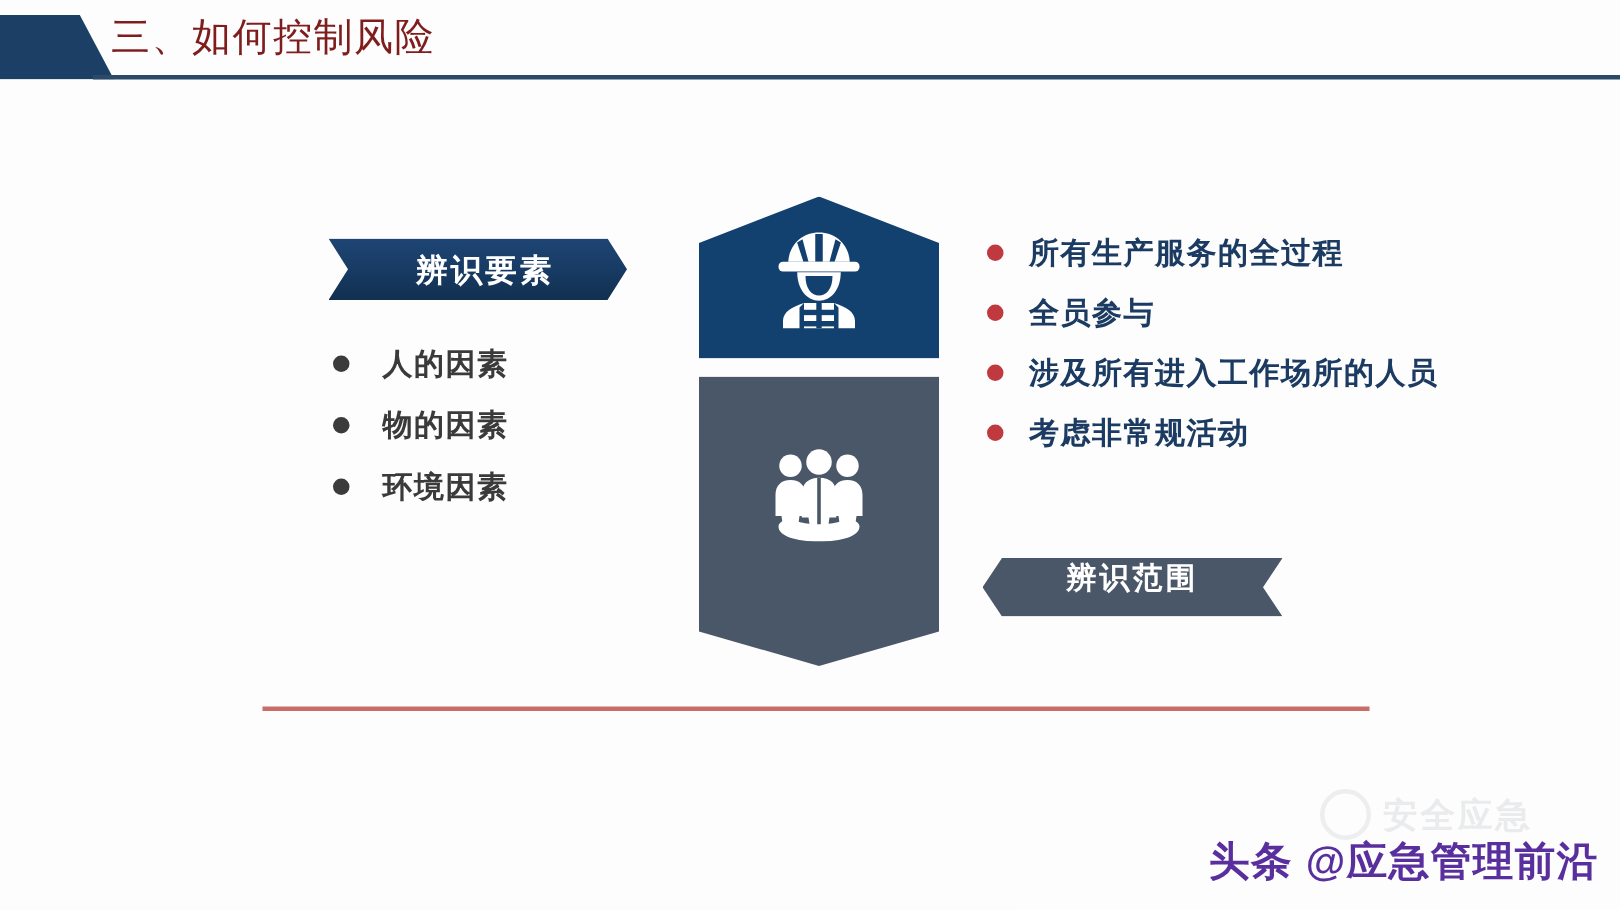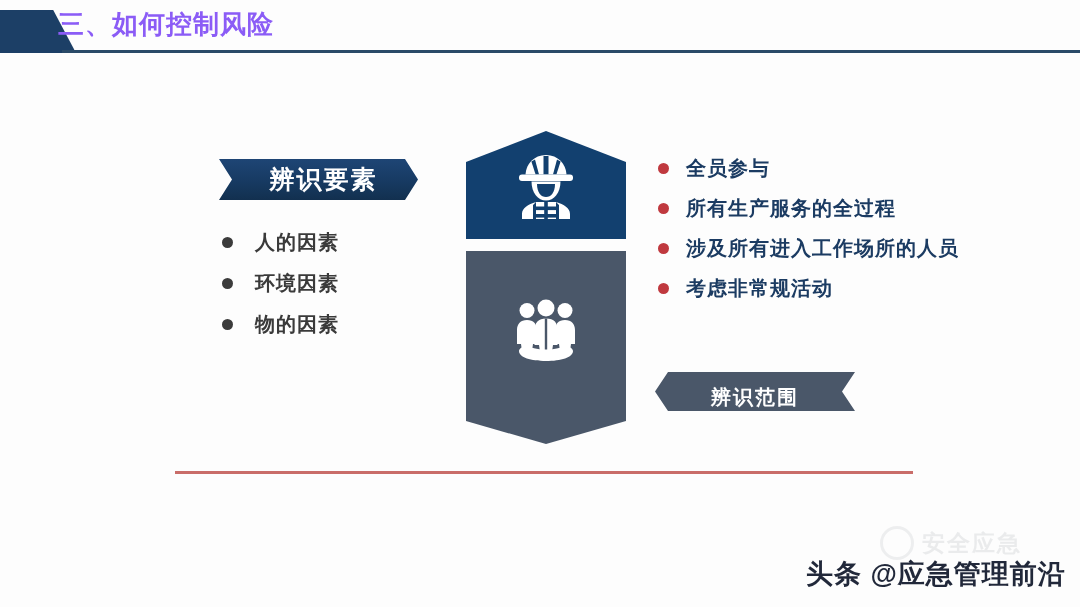--- a/index.html
+++ b/index.html
@@ -24,24 +24,24 @@
   }
   #header-corner-shape {
     position: absolute;
     left: 0; top: 10px;
     width: 76px; height: 43px;
     background: #1c3f66;
     clip-path: polygon(0 0, 70% 0, 100% 100%, 0 100%);
   }
   #header-title {
     position: absolute;
-    left: 58px; top: 7px;
+    left: 74px; top: 7px;
     font-size: 26px;
-    font-weight: bold;
-    color: #8b5cf6;
+    font-weight: normal;
+    color: #7f1d1d;
     letter-spacing: 1px;
     white-space: nowrap;
   }
   #header-rule {
     position: absolute;
     left: 62px; top: 50px;
     width: 1018px; height: 3px;
     background: #2a4a68;
   }
 
@@ -51,21 +51,21 @@
     left: 219px; top: 159px;
     width: 199px; height: 41px;
     background: linear-gradient(180deg, #1e4575 0%, #173a62 55%, #12304f 100%);
     clip-path: polygon(0 0, 186px 0, 199px 50%, 186px 100%, 0 100%, 13px 50%);
     display: flex;
     align-items: center;
     justify-content: center;
   }
   #identify-elements-banner .banner-text {
     color: #ffffff;
-    font-size: 25px;
+    font-size: 21px;
     font-weight: bold;
     letter-spacing: 2px;
     padding-left: 10px;
   }
 
   
   #left-list {
     position: absolute;
     left: 222px; top: 222px;
     width: 220px;
@@ -141,21 +141,21 @@
   }
 
   
   #identify-scope-banner {
     position: absolute;
     left: 655px; top: 372px;
     width: 200px; height: 39px;
     background: #4a5769;
     clip-path: polygon(13px 0, 200px 0, 187px 50%, 200px 100%, 13px 100%, 0 50%);
     display: flex;
-    align-items: flex-end;
+    align-items: flex-start;
     justify-content: center;
   }
   #identify-scope-banner .banner-text {
     color: #ffffff;
     font-size: 20px;
     font-weight: bold;
     letter-spacing: 2px;
   }
 
   
@@ -189,21 +189,21 @@
     font-weight: bold;
     letter-spacing: 2px;
     color: #a9aeb3;
     white-space: nowrap;
   }
   #toutiao-watermark {
     position: absolute;
     left: 806px; top: 556px;
     font-size: 27px;
     font-weight: bold;
-    color: #0f172a;
+    color: #4c1d95;
     letter-spacing: 1px;
     white-space: nowrap;
     opacity: .92;
   }
 </style>
 </head>
 <body>
 
 <div id="header-band">
   <div id="header-corner-shape"></div>
@@ -215,25 +215,25 @@
   <span class="banner-text">辨识要素</span>
 </div>
 
 <div id="left-list">
   <div class="list-item">
     <span class="bullet"></span>
     <span class="item-label">人的因素</span>
   </div>
   <div class="list-item">
     <span class="bullet"></span>
+    <span class="item-label">物的因素</span>
+  </div>
+  <div class="list-item">
+    <span class="bullet"></span>
     <span class="item-label">环境因素</span>
-  </div>
-  <div class="list-item">
-    <span class="bullet"></span>
-    <span class="item-label">物的因素</span>
   </div>
 </div>
 
 <div id="center-top-shape">
   <div class="center-icon" id="worker-icon-wrap">
     <svg width="64" height="66" viewBox="0 0 64 66" aria-hidden="true">
 
       <path d="M32 2 C20 2 12 11 11.5 21.5 L52.5 21.5 C52 11 44 2 32 2 Z" fill="#ffffff"></path>
       <rect x="29.5" y="3" width="5" height="18.5" fill="#12406f"></rect>
       <path d="M21 6.5 L25 21.5 L21.6 21.5 L17.4 8.6 Z" fill="#12406f"></path>
@@ -271,25 +271,25 @@
       <path d="M35 19.5 L35 54" stroke="#4a5769" stroke-width="2.4" fill="none"></path>
 
       <path d="M8 52 C8 58.5 20 62 35 62 C50 62 62 58.5 62 52 C62 49 57 47 52 46.2 C52 48.8 44 50.5 35 50.5 C26 50.5 18 48.8 18 46.2 C13 47 8 49 8 52 Z" fill="#ffffff"></path>
     </svg>
   </div>
 </div>
 
 <div id="right-list">
   <div class="list-item">
     <span class="bullet"></span>
+    <span class="item-label">所有生产服务的全过程</span>
+  </div>
+  <div class="list-item">
+    <span class="bullet"></span>
     <span class="item-label">全员参与</span>
-  </div>
-  <div class="list-item">
-    <span class="bullet"></span>
-    <span class="item-label">所有生产服务的全过程</span>
   </div>
   <div class="list-item">
     <span class="bullet"></span>
     <span class="item-label">涉及所有进入工作场所的人员</span>
   </div>
   <div class="list-item">
     <span class="bullet"></span>
     <span class="item-label">考虑非常规活动</span>
   </div>
 </div>

